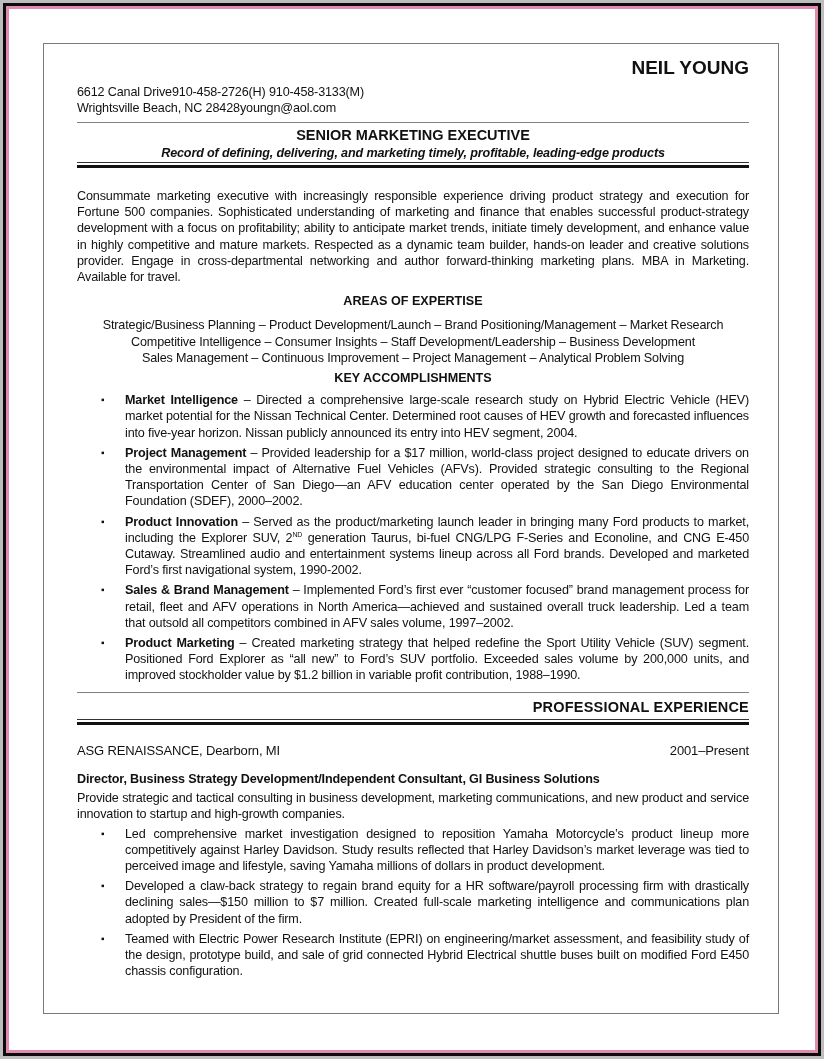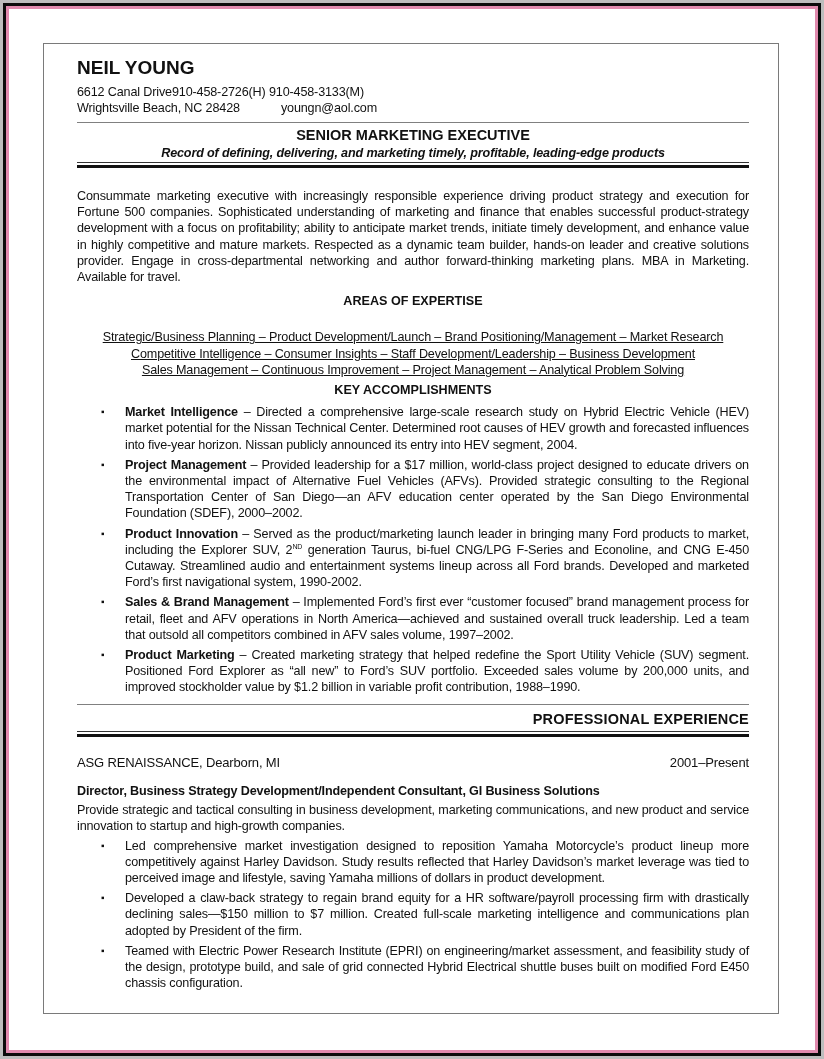--- a/index.html
+++ b/index.html
@@ -23,21 +23,21 @@
   }
   .page {
     position: absolute; left: 43px; top: 43px; width: 736px; height: 971px;
     border: 1px solid #7a7a7a; box-sizing: border-box; background: #fff;
   }
   .content {
     position: absolute; left: 33px; top: 0; width: 672px;
     font-size: 12.6px; line-height: 16.2px; letter-spacing: -0.15px;
   }
   .name {
-    text-align: left; font-weight: bold; font-size: 19px;
+    text-align: right; font-weight: bold; font-size: 19px;
     margin-top: 16px; height: 24px; letter-spacing: 0;
   }
   .contact-row { display: flex; justify-content: flex-start; height: 16px; }
   .rule-thin { height: 0; border-top: 1.5px solid #808080; }
   .rule-double {
     height: 2px; border-top: 1px solid #333; border-bottom: 3px solid #111;
   }
   .headline {
     text-align: center; font-weight: bold; font-size: 14.5px; letter-spacing: 0;
     margin-top: 4px; height: 18px;
@@ -77,35 +77,35 @@
 <div class="frame-white"></div>
 
 <div class="page">
   <div class="content">
 
     <div class="name">NEIL YOUNG</div>
     <div class="contact-row">
       <span>6612 Canal Drive</span>
       <span>910-458-2726(H) 910-458-3133(M)</span>
     </div>
-    <div class="contact-row" style="margin-bottom:6px;gap:41px;">
+    <div class="contact-row" style="margin-bottom:6px;">
       <span>Wrightsville Beach, NC 28428</span>
       <span>youngn@aol.com</span>
     </div>
 
     <div class="rule-thin"></div>
 
     <div class="headline">SENIOR MARKETING EXECUTIVE</div>
     <div class="tagline">Record of defining, delivering, and marketing timely, profitable, leading-edge products</div>
     <div class="rule-double"></div>
 
     <div class="summary">Consummate marketing executive with increasingly responsible experience driving product strategy and execution for Fortune 500 companies. Sophisticated understanding of marketing and finance that enables successful product-strategy development with a focus on profitability; ability to anticipate market trends, initiate timely development, and enhance value in highly competitive and mature markets. Respected as a dynamic team builder, hands-on leader and creative solutions provider. Engage in cross-departmental networking and author forward-thinking marketing plans. MBA in Marketing. Available for travel.</div>
 
     <div class="section-h" style="margin-top:8px;">AREAS OF EXPERTISE</div>
-    <div style="margin-top:20px;text-decoration:underline;">
+    <div style="margin-top:8px;">
       <div class="expertise-line">Strategic/Business Planning – Product Development/Launch – Brand Positioning/Management – Market Research</div>
       <div class="expertise-line">Competitive Intelligence – Consumer Insights – Staff Development/Leadership – Business Development</div>
       <div class="expertise-line">Sales Management – Continuous Improvement – Project Management – Analytical Problem Solving</div>
     </div>
 
     <div class="section-h" style="margin-top:4px; margin-bottom:6px;">KEY ACCOMPLISHMENTS</div>
     <ul class="bullets">
       <li>
         <span class="bullet">▪</span>
         <span class="lead">Market Intelligence</span><span> – Directed a comprehensive large-scale research study on Hybrid Electric Vehicle (HEV) market potential for the Nissan Technical Center. Determined root causes of HEV growth and forecasted influences into five-year horizon. Nissan publicly announced its entry into HEV segment, 2004.</span>

